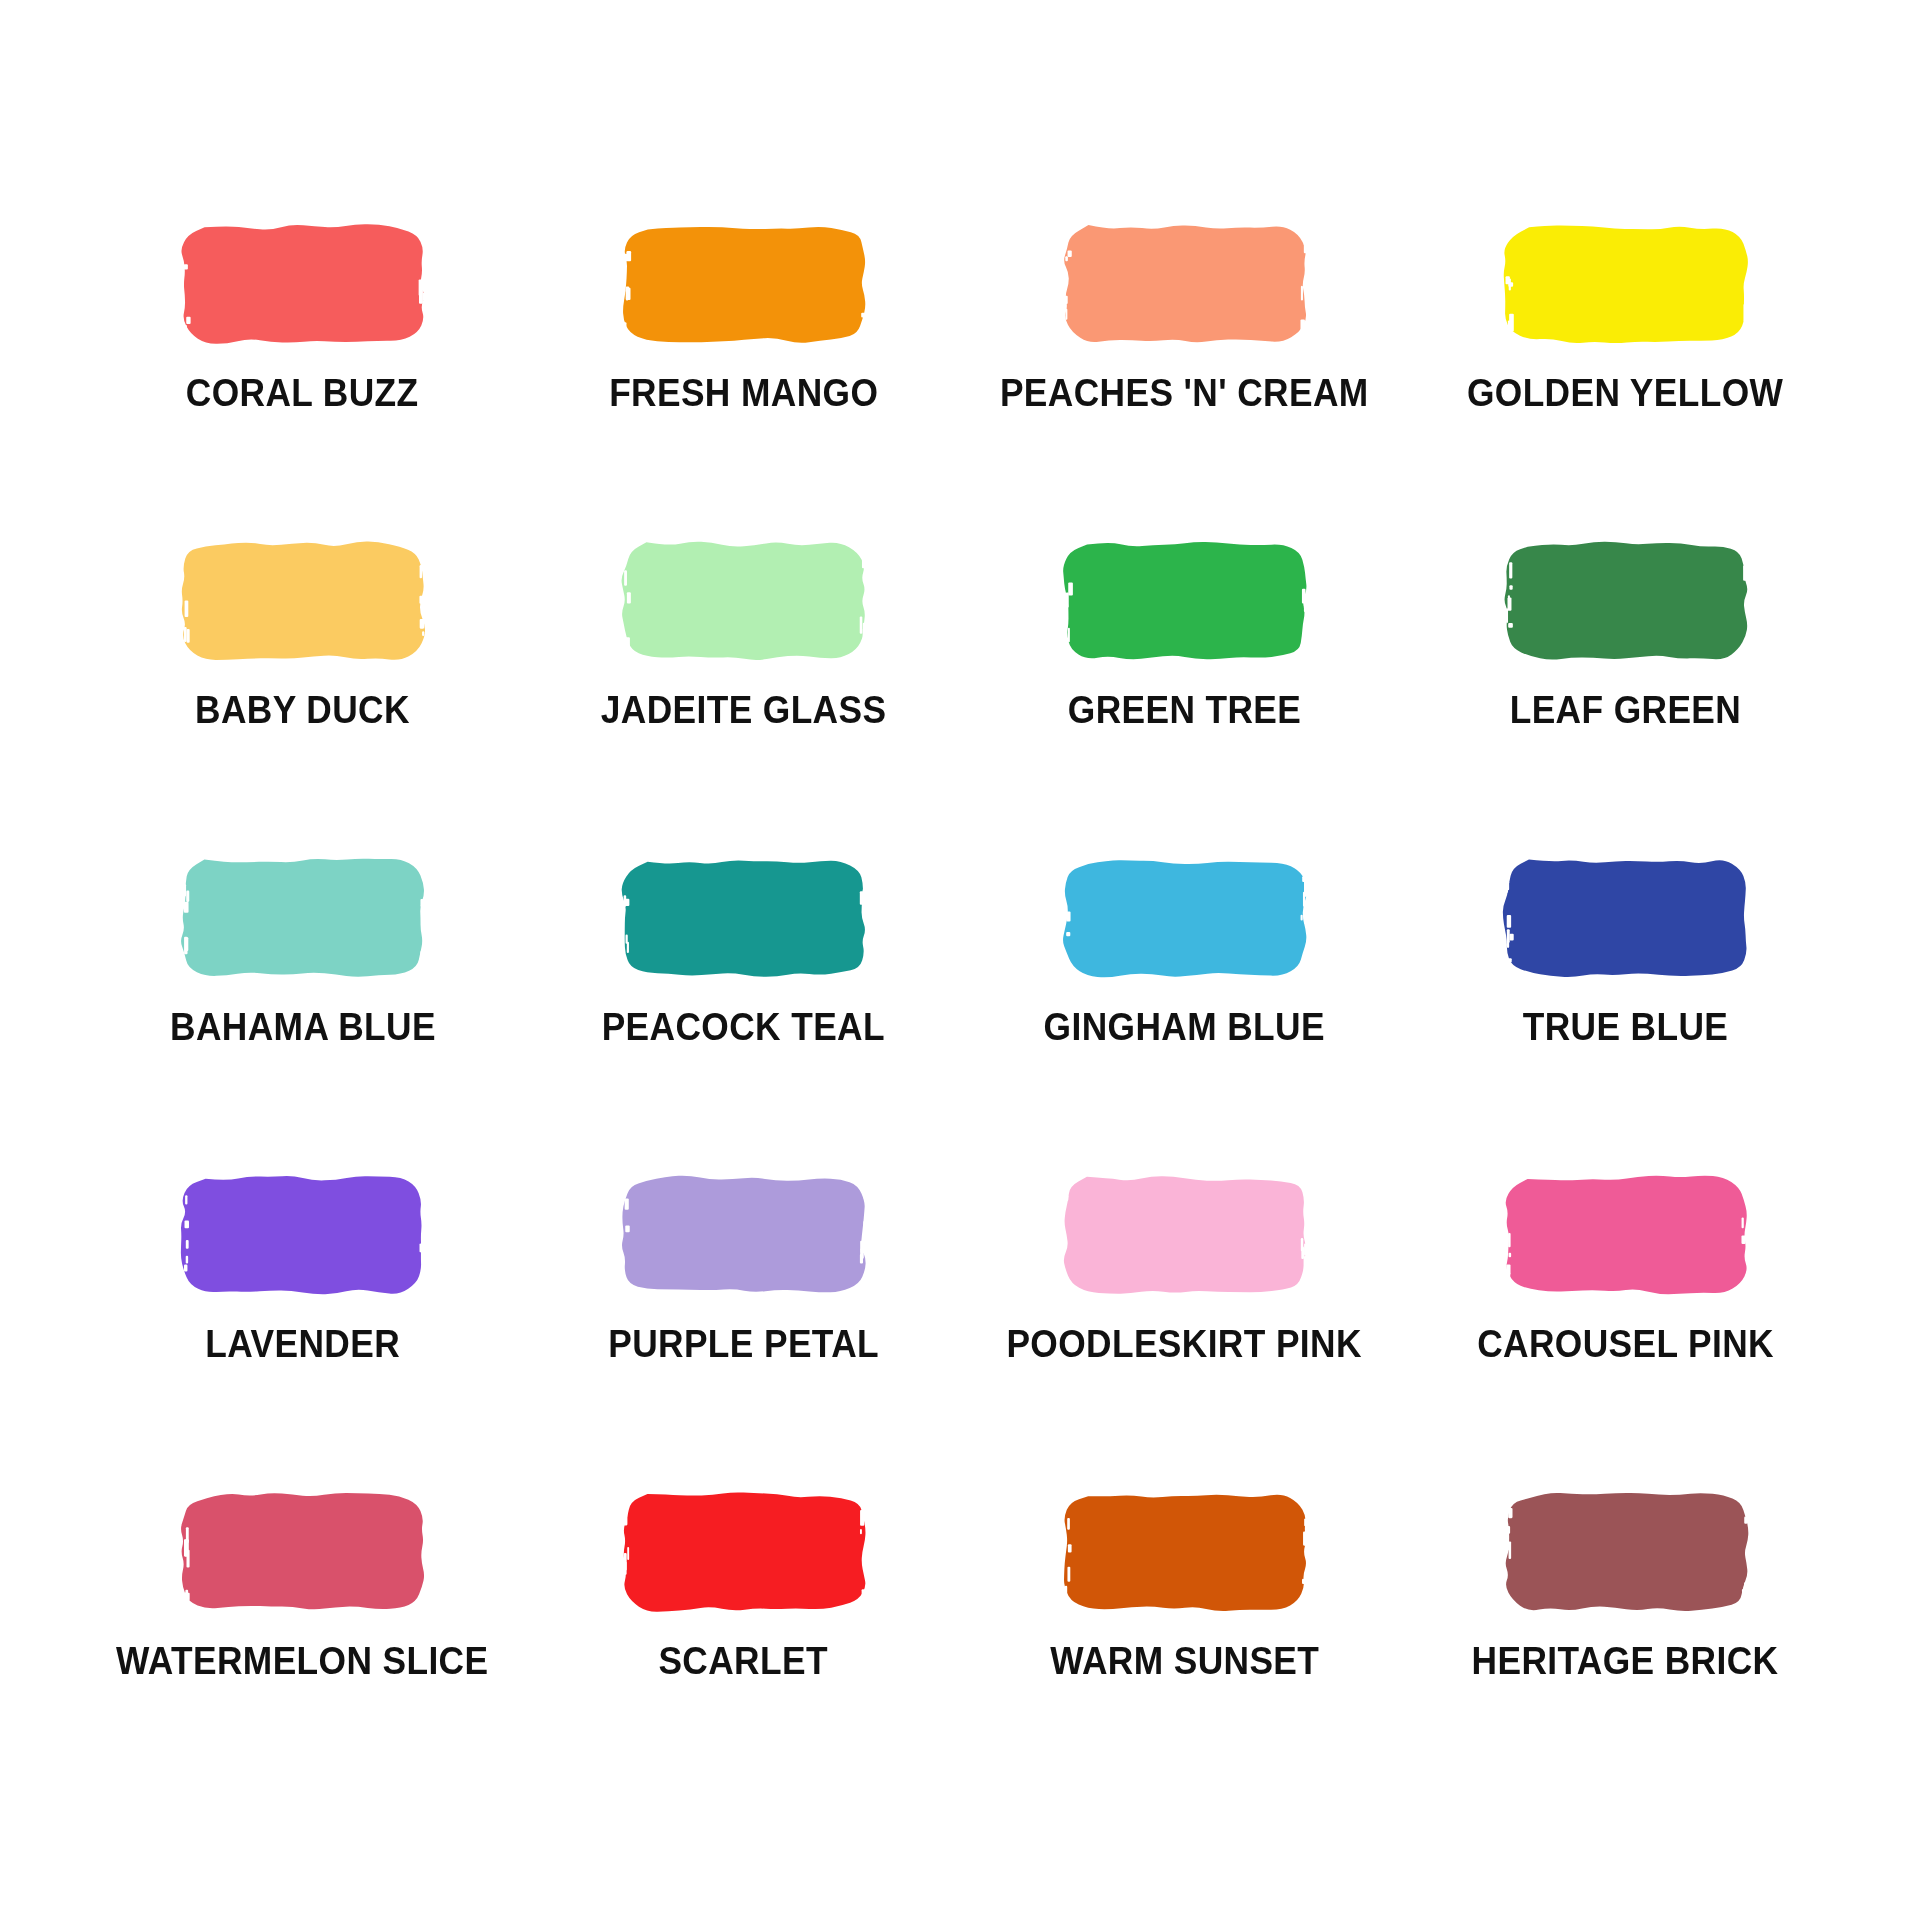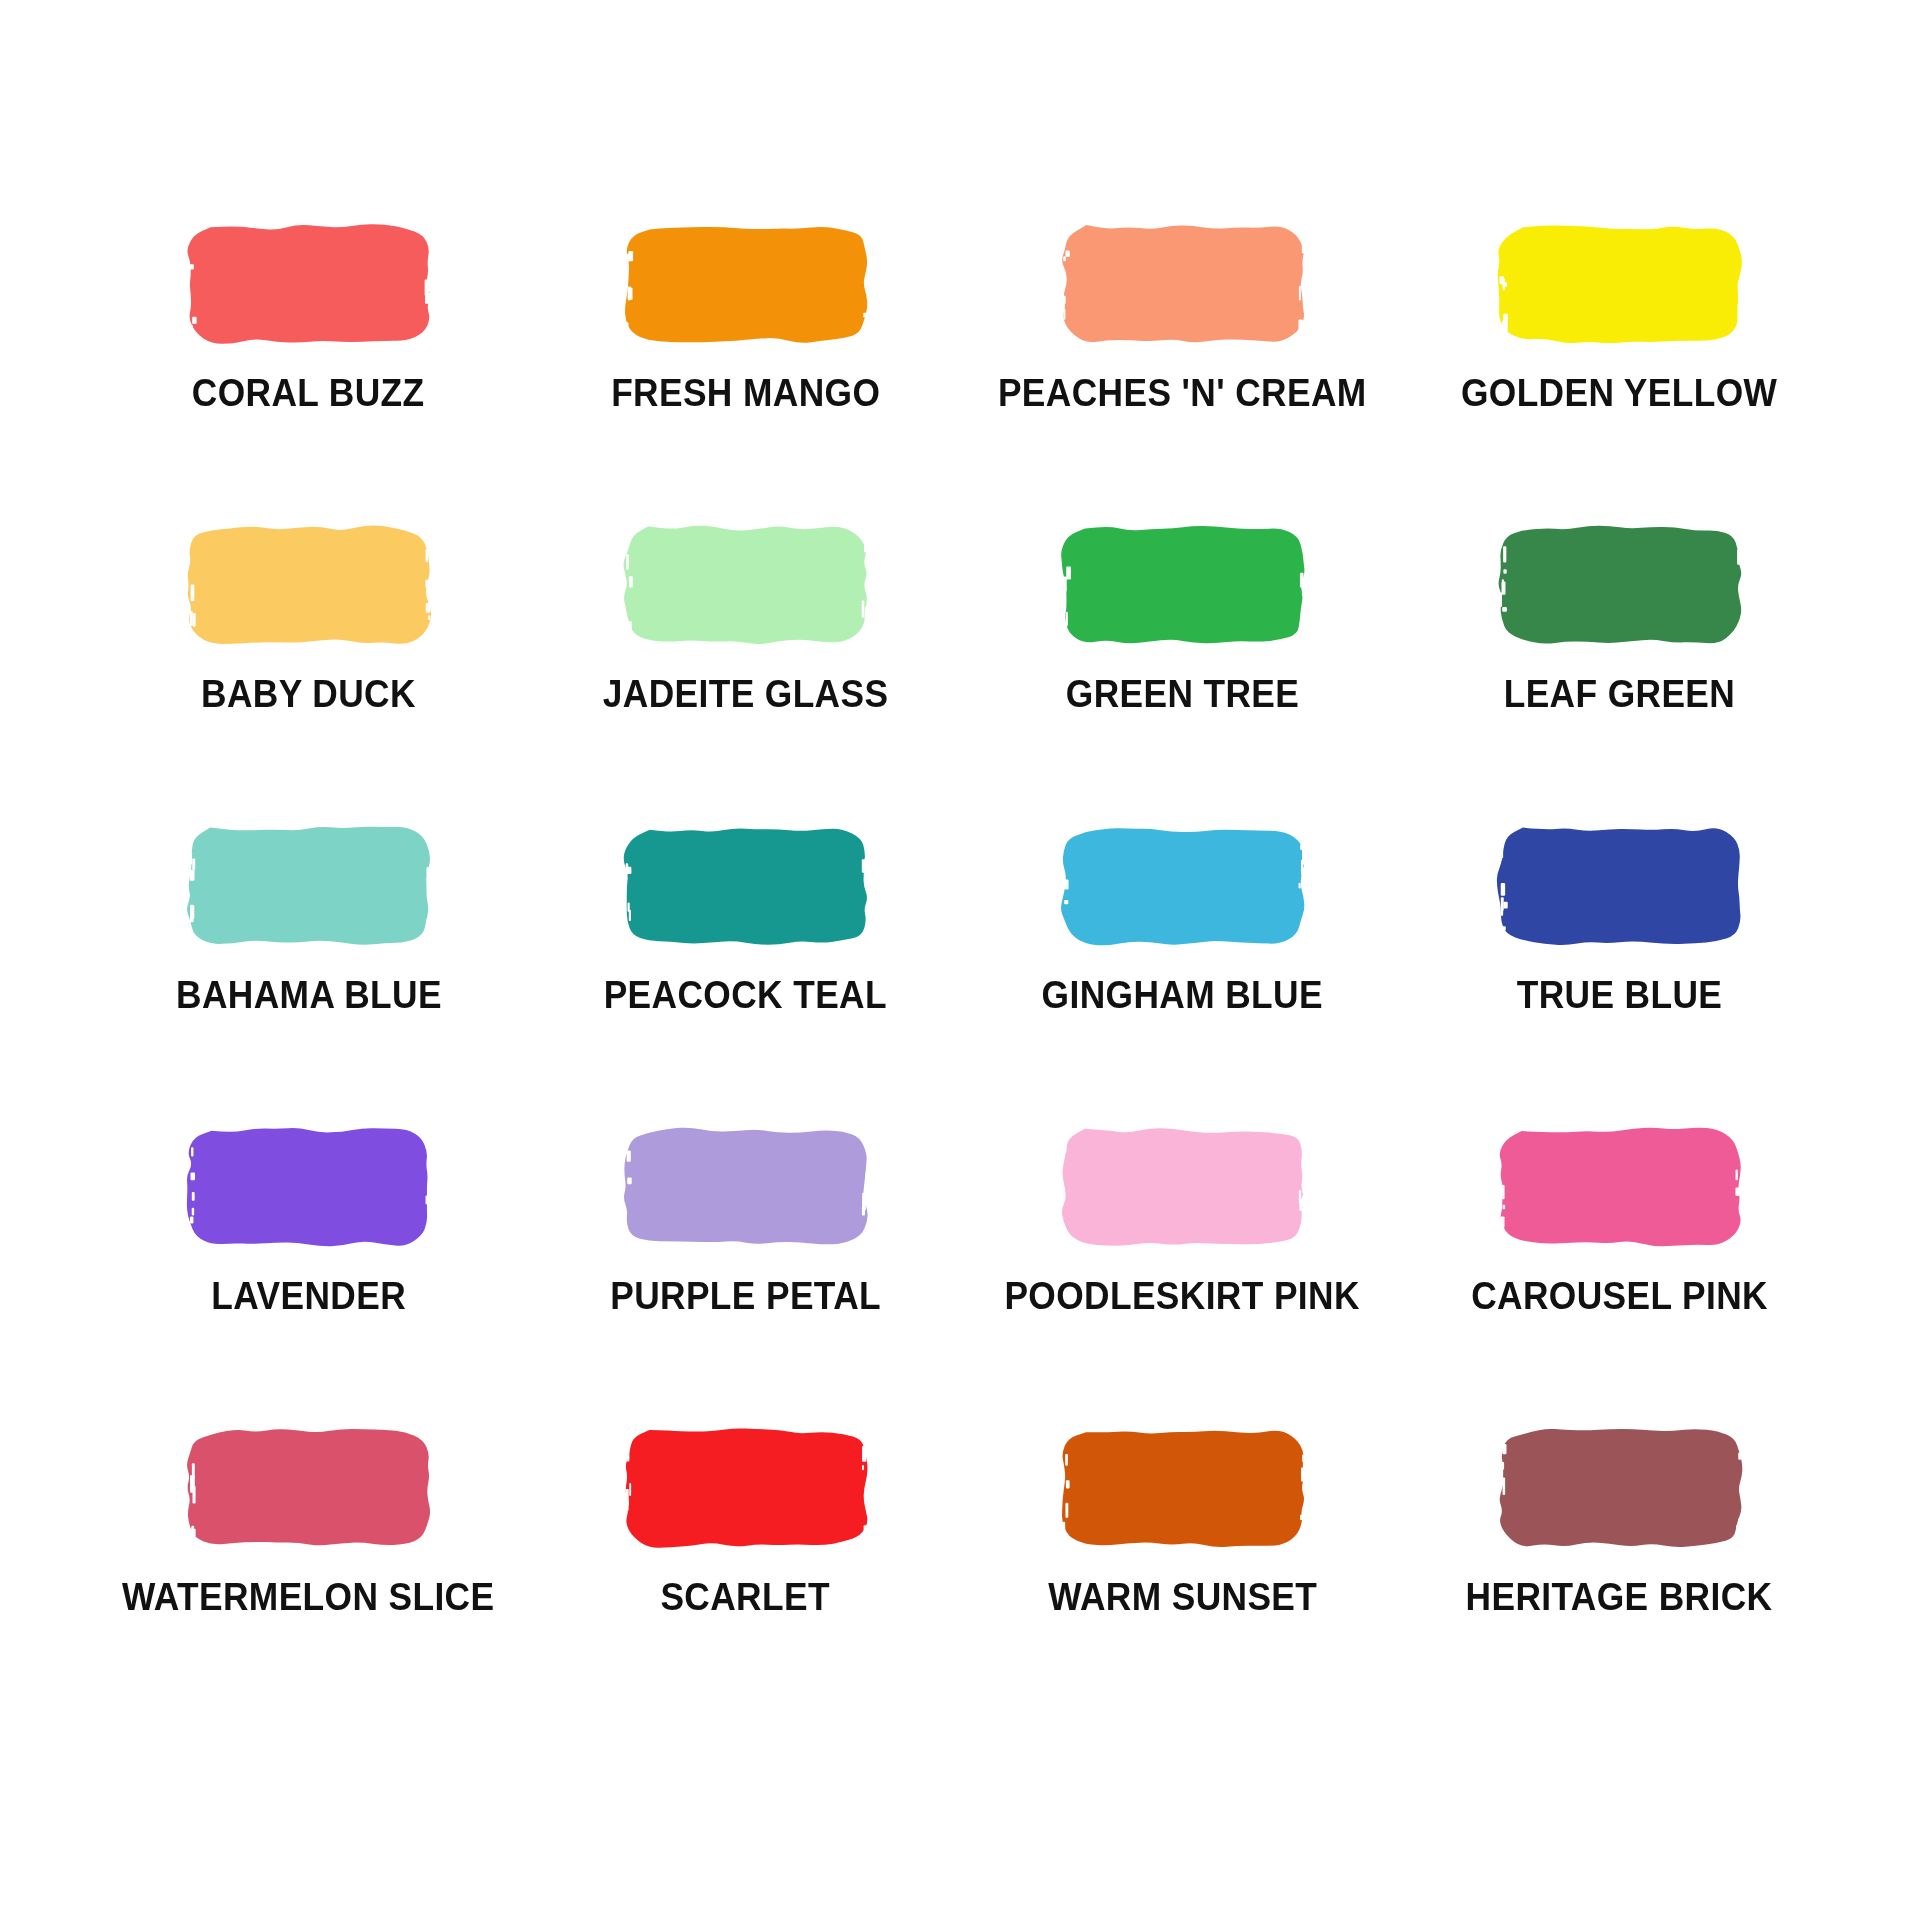--- a/index.html
+++ b/index.html
@@ -24,20 +24,21 @@
     padding: 222px 90px 0 90px;
   }
 
   .swatch-grid {
     display: grid;
     grid-template-columns: repeat(4, 1fr);
     grid-template-rows: repeat(5, 301px);
     column-gap: 0px;
     row-gap: 0px;
     width: 1748px;
+    gap: 16px;
   }
 
   .swatch-cell {
     display: flex;
     flex-direction: column;
     align-items: center;
     justify-content: flex-start;
   }
 
   

